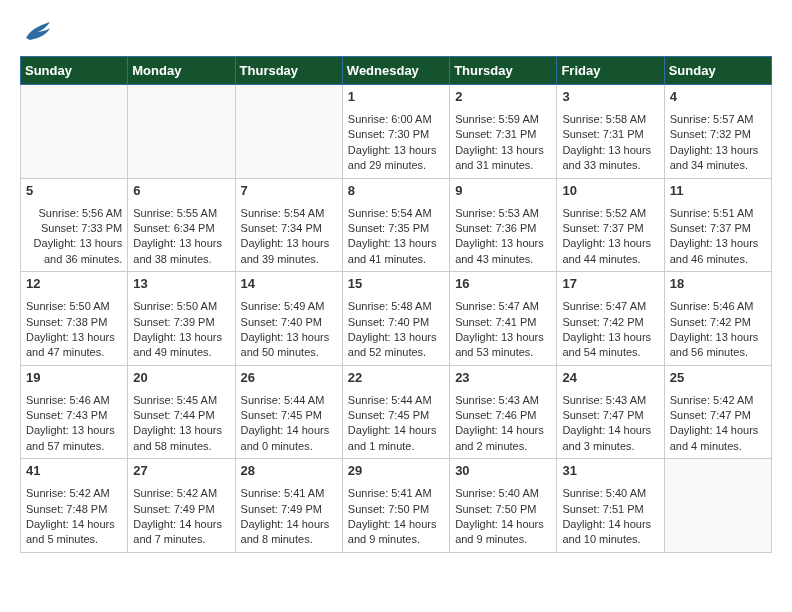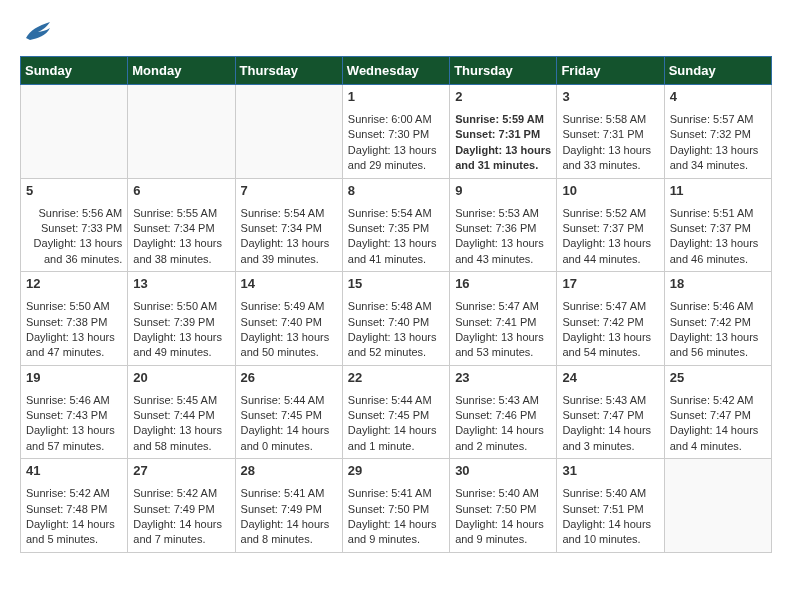--- a/index.html
+++ b/index.html
@@ -125,21 +125,21 @@
         <td class="empty"></td>
         <td>
           <span class="day-number">1</span>
           <div class="cell-content" style="white-space: pre-line;">Sunrise: 6:00 AM
 Sunset: 7:30 PM
 Daylight: 13 hours
 and 29 minutes.</div>
         </td>
         <td>
           <span class="day-number">2</span>
-          <div class="cell-content" style="white-space: pre-line; font-weight: bold;">Sunrise: 5:59 AM
+          <div class="cell-content" style="white-space: pre-line;">Sunrise: 5:59 AM
 Sunset: 7:31 PM
 Daylight: 13 hours
 and 31 minutes.</div>
         </td>
         <td>
           <span class="day-number">3</span>
           <div class="cell-content" style="white-space: pre-line;">Sunrise: 5:58 AM
 Sunset: 7:31 PM
 Daylight: 13 hours
 and 33 minutes.</div>
@@ -156,21 +156,21 @@
         <td>
           <span class="day-number">5</span>
           <div class="cell-content" style="white-space: pre-line; text-align: right;">Sunrise: 5:56 AM
 Sunset: 7:33 PM
 Daylight: 13 hours
 and 36 minutes.</div>
         </td>
         <td>
           <span class="day-number">6</span>
           <div class="cell-content" style="white-space: pre-line;">Sunrise: 5:55 AM
-Sunset: 7:34 PM
+Sunset: 6:34 PM
 Daylight: 13 hours
 and 38 minutes.</div>
         </td>
         <td>
           <span class="day-number">7</span>
           <div class="cell-content" style="white-space: pre-line;">Sunrise: 5:54 AM
 Sunset: 7:34 PM
 Daylight: 13 hours
 and 39 minutes.</div>
         </td>

